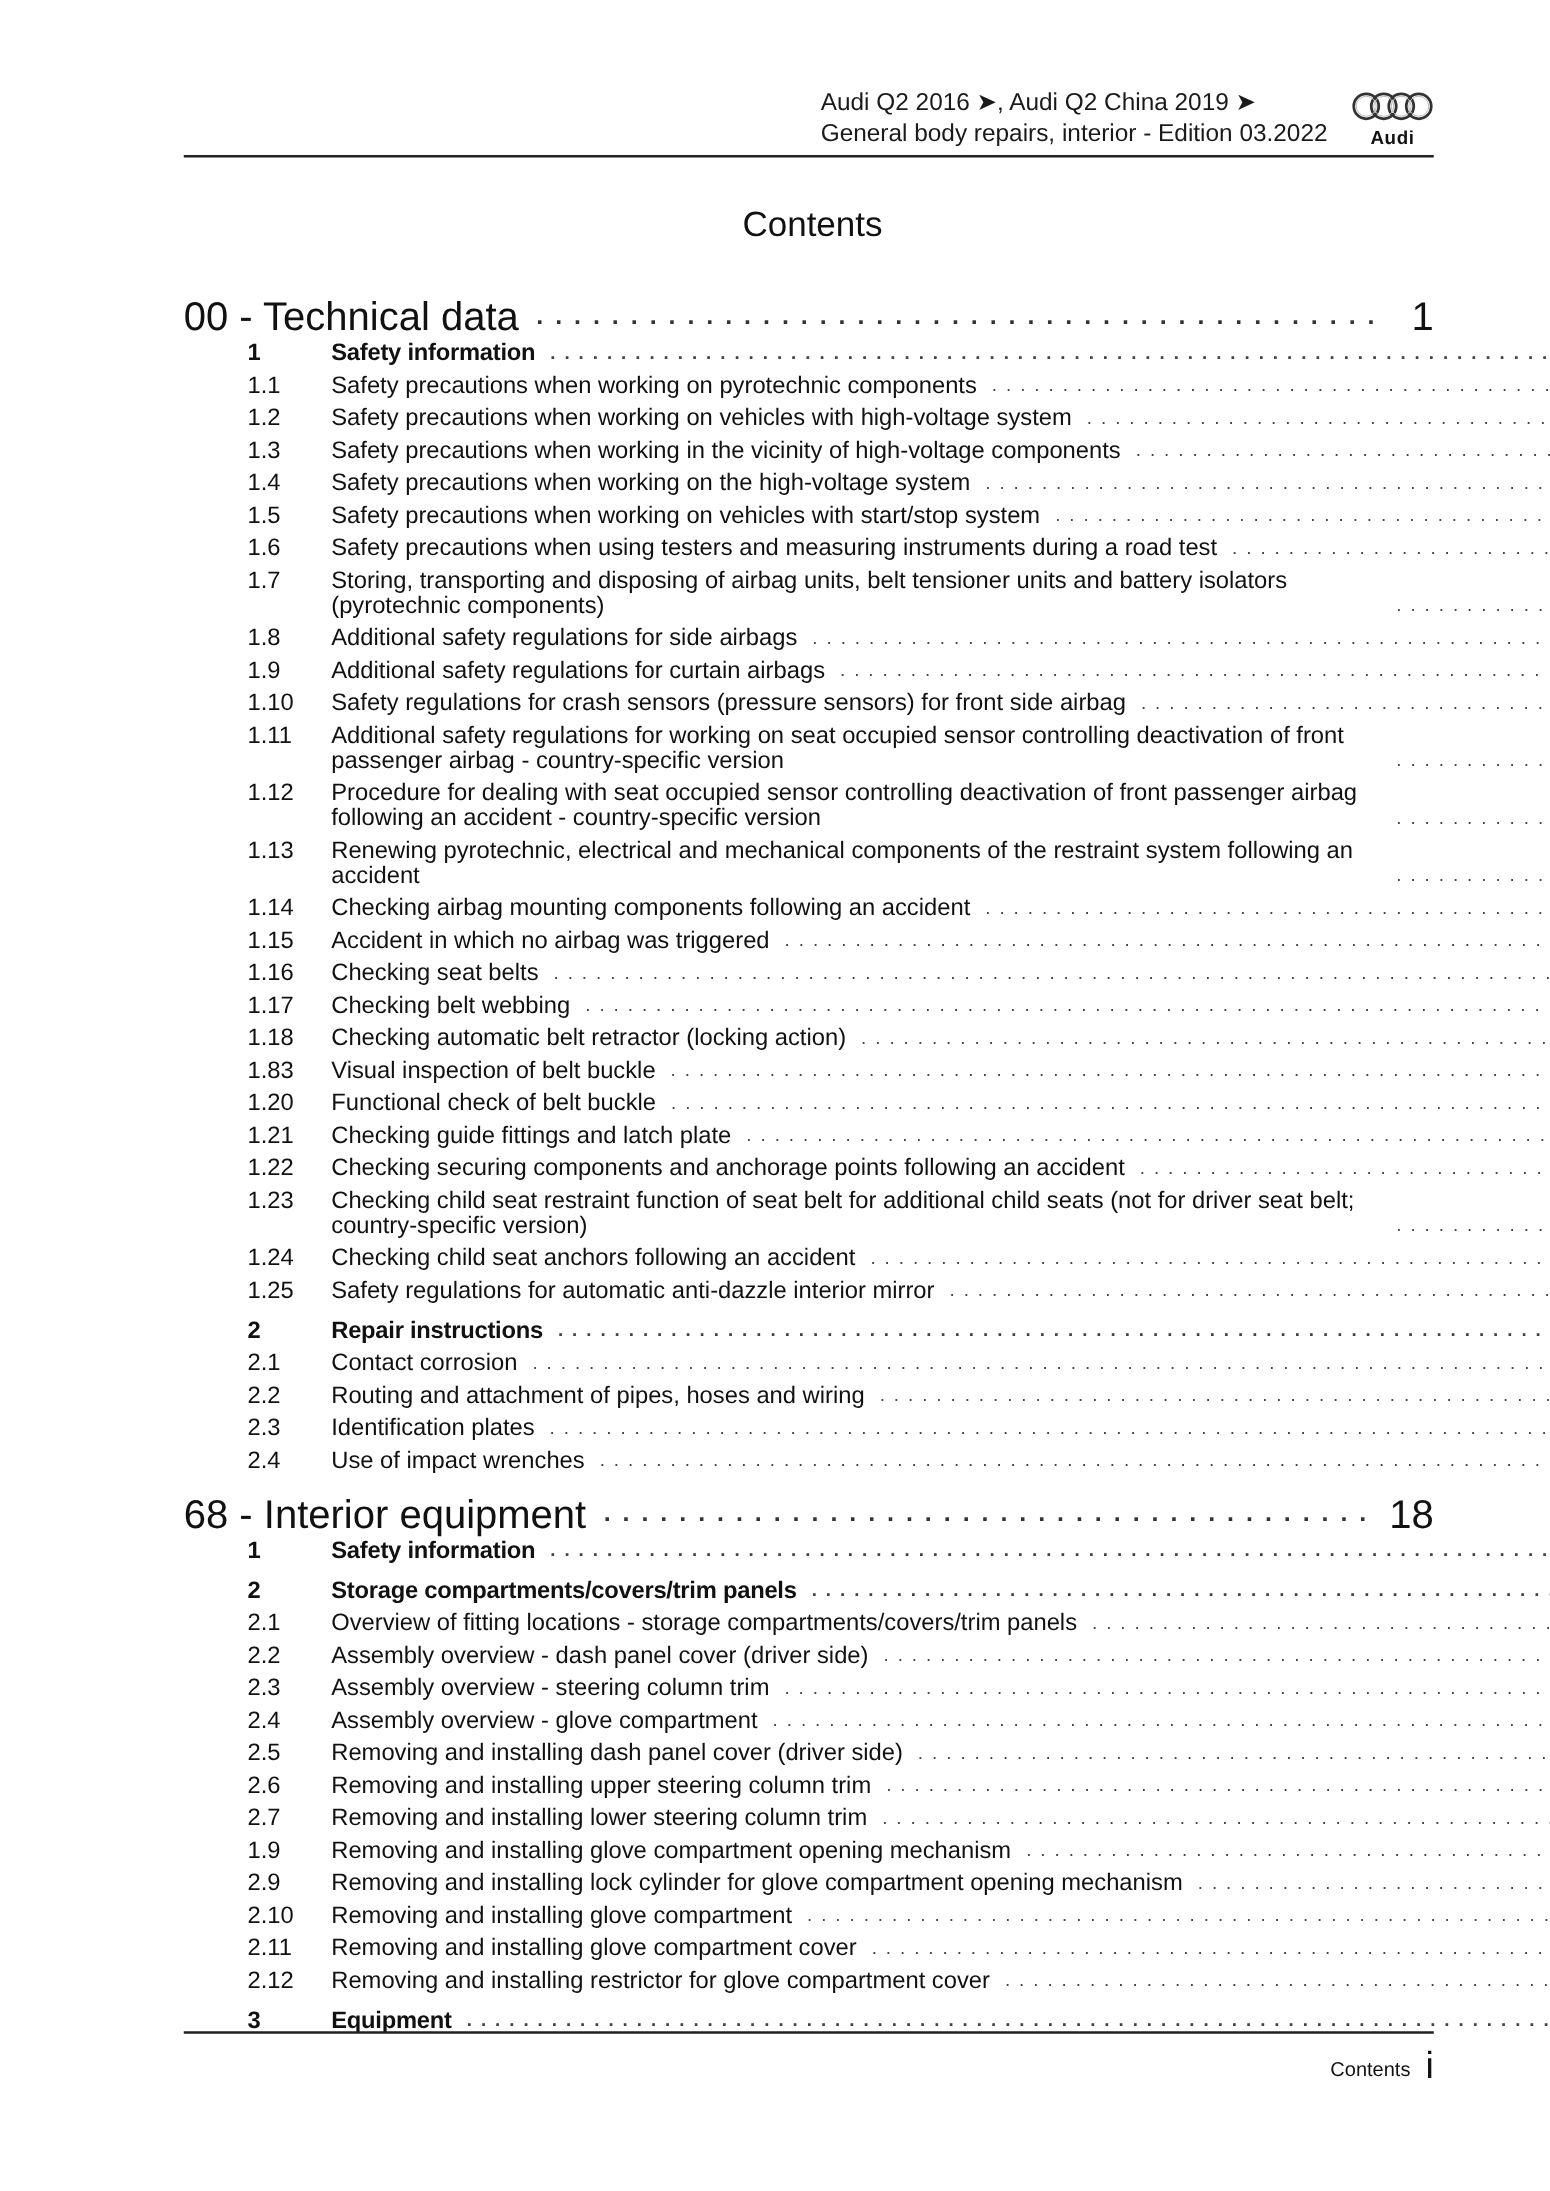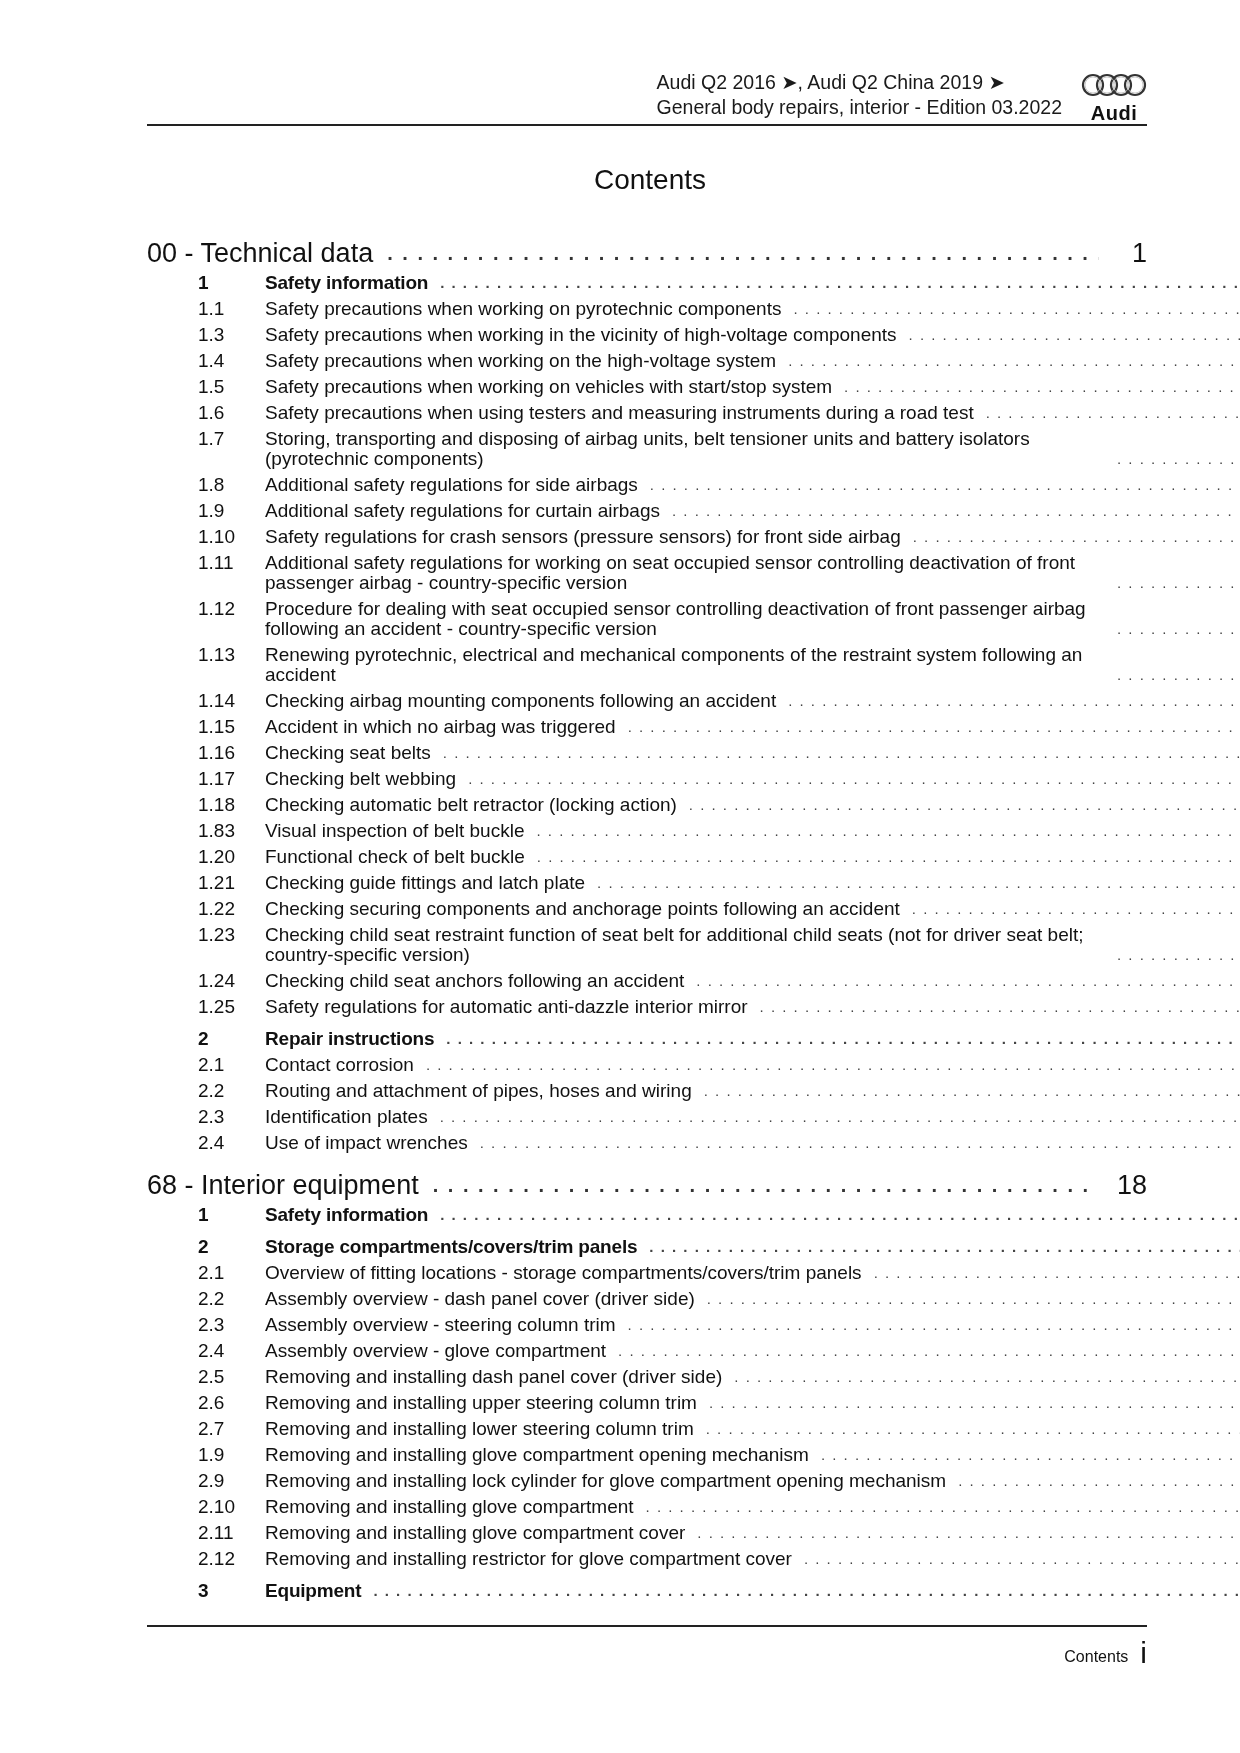--- a/index.html
+++ b/index.html
@@ -1,24 +1,24 @@
 <!DOCTYPE html>
 <html><head>
   <meta charset="utf-8">
   <style>
     html, body { margin: 0; padding: 0; background: #ffffff; }
     body { width: 1240px; height: 1753px; position: relative; font-family: "Liberation Sans", sans-serif; color: #111; overflow: hidden; }
     .header { position: absolute; top: 68px; left: 147px; width: 1000px; height: 56px; border-bottom: 2px solid #222; }
     .header-text { position: absolute; right: 85px; top: 2px; text-align: left; font-size: 19.5px; line-height: 25px; color: #1a1a1a; }
     .logo { position: absolute; right: 0px; top: 4px; width: 66px; height: 48px; }
     .logo svg { display: block; }
-    .logo-word { position: absolute; left: 0; right: 0; top: 30px; text-align: center; font-weight: bold; font-size: 20px; letter-spacing: 0.5px; color: #111; }
+    .logo-word { position: absolute; left: 0; right: 0; top: 30px; text-align: center; font-weight: bold; font-size: 15px; letter-spacing: 0.5px; color: #111; }
     .title { position: absolute; top: 164px; left: 0; width: 1300px; text-align: center; font-size: 28px; color: #111; }
     .toc { position: absolute; top: 236px; left: 147px; width: 1000px; }
-    .chapter { display: flex; align-items: flex-end; font-size: 27px; height: 34px; line-height: 34px; }
+    .chapter { display: flex; align-items: flex-end; font-size: 32px; height: 34px; line-height: 34px; }
     .chapter.second { margin-top: 12px; }
     .chapter .chap-label { white-space: nowrap; }
     .leader { flex: 1; overflow: hidden; white-space: nowrap; margin: 0 14px 0 14px; color: #333; letter-spacing: 0px; }
     .leader::after { content: ". . . . . . . . . . . . . . . . . . . . . . . . . . . . . . . . . . . . . . . . . . . . . . . . . . . . . . . . . . . . . . . . . . . . . . . . . . . . . . . . . . . . . . . . . . . . . . . . . . . . . . . . . . . . . . . . . . . . . . . . . . . . . . . . . . . . . . . . . . . . . . . . . . . . . . . . . . . . . . . . . . . . ."; }
     .chapter .leader { font-weight: bold; font-size: 20px; letter-spacing: 2px; }
     .pg { white-space: nowrap; text-align: right; min-width: 34px; }
     .entry { display: flex; font-size: 19px; line-height: 20px; padding: 3px 0 3px 0; }
     .entry .num { width: 67px; flex: none; padding-left: 51px; }
     .entry .body { flex: 1; display: flex; align-items: flex-end; }
     .entry .body .txt { flex: none; max-width: 840px; }
@@ -73,20 +73,27 @@
       </span>
     </div>
     <div class="entry">
       <span class="num">1.1</span>
       <span class="body">
         <span class="txt">Safety precautions when working on pyrotechnic components</span>
         <span class="leader"></span>
       </span>
     </div>
     <div class="entry">
+      <span class="num">1.2</span>
+      <span class="body">
+        <span class="txt">Safety precautions when working on vehicles with high-voltage system</span>
+        <span class="leader"></span>
+      </span>
+    </div>
+    <div class="entry">
       <span class="num">1.3</span>
       <span class="body">
         <span class="txt">Safety precautions when working in the vicinity of high-voltage components</span>
         <span class="leader"></span>
       </span>
     </div>
     <div class="entry">
       <span class="num">1.4</span>
       <span class="body">
         <span class="txt">Safety precautions when working on the high-voltage system</span>

